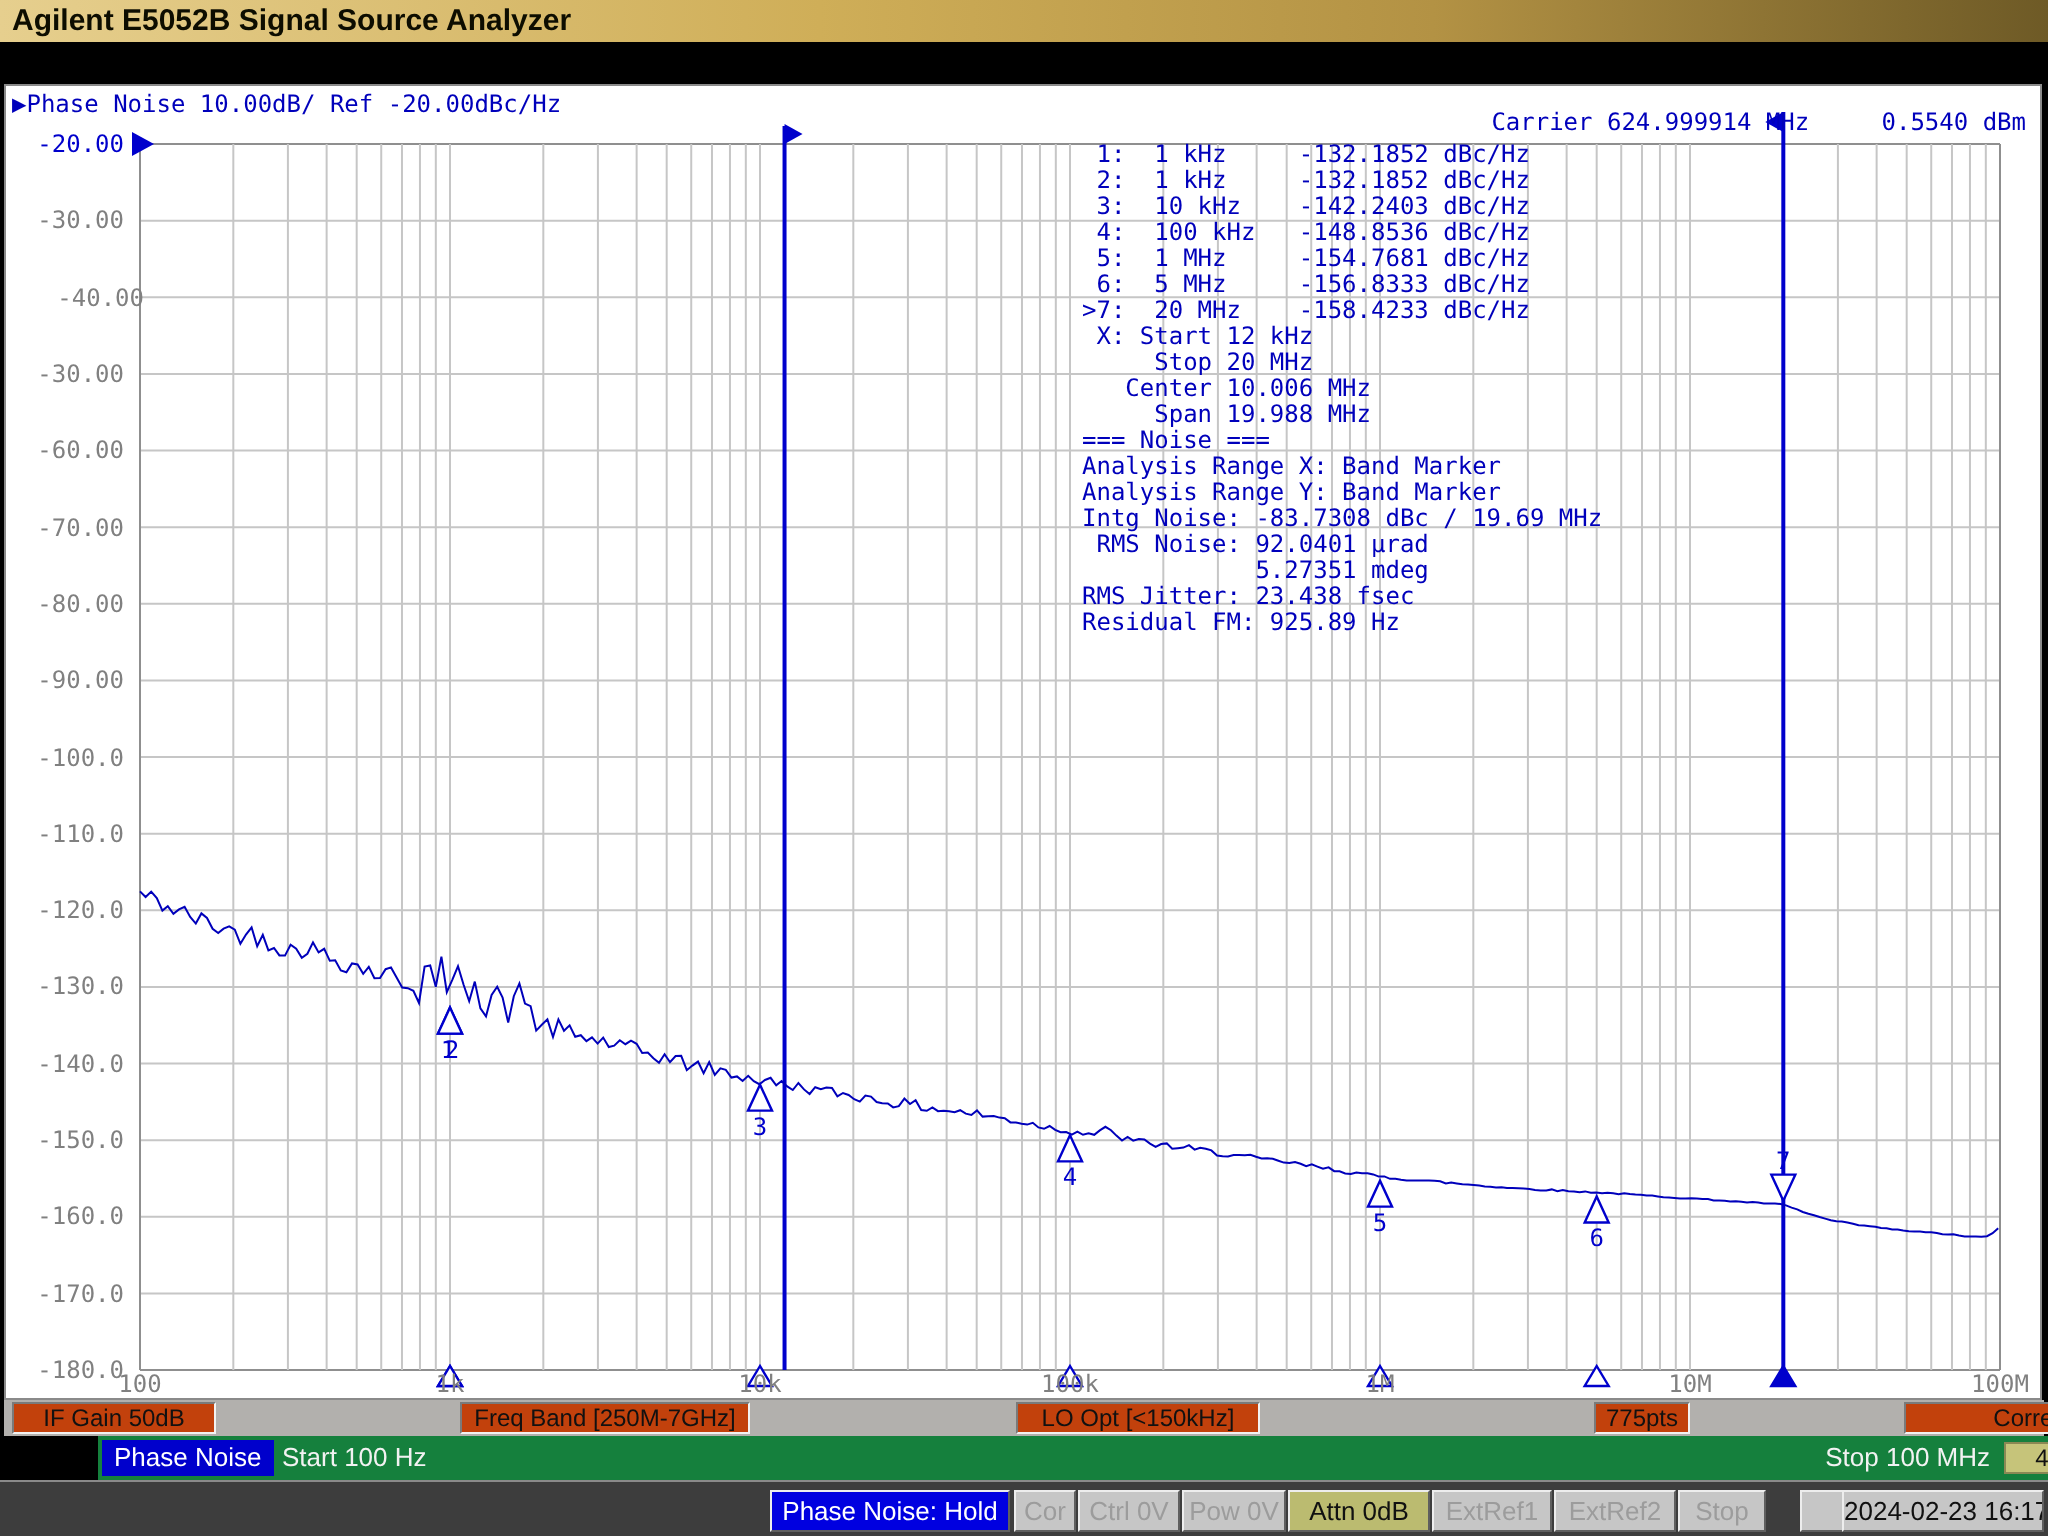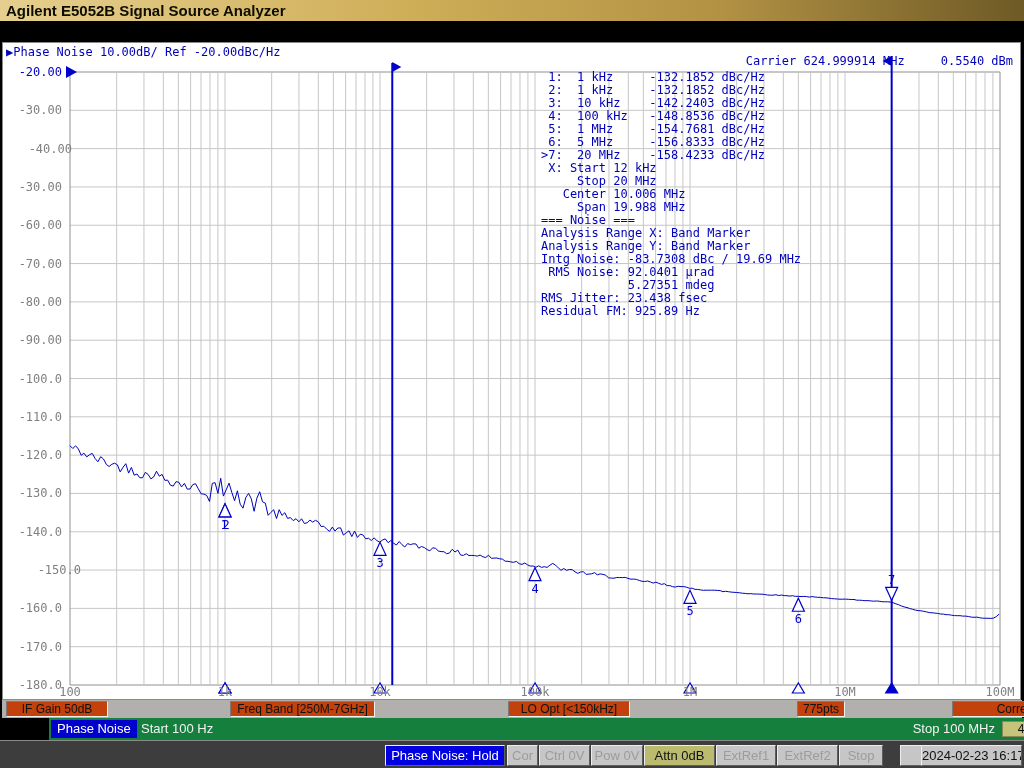--- a/index.html
+++ b/index.html
@@ -193,21 +193,21 @@
       <div class="ytick" style="top: 180.938px;">-30.00</div>
       <div class="ytick" style="top: 219.25px;">-60.00</div>
       <div class="ytick" style="top: 257.562px;">-70.00</div>
       <div class="ytick" style="top: 295.875px;">-80.00</div>
       <div class="ytick" style="top: 334.188px;">-90.00</div>
       <div class="ytick" style="top: 372.5px;">-100.0</div>
       <div class="ytick" style="top: 410.812px;">-110.0</div>
       <div class="ytick" style="top: 449.125px;">-120.0</div>
       <div class="ytick" style="top: 487.438px;">-130.0</div>
       <div class="ytick" style="top: 525.75px;">-140.0</div>
-      <div class="ytick" style="top: 564.062px; margin-left: 19px;">-150.0</div>
+      <div class="ytick" style="top: 564.062px;">-150.0</div>
       <div class="ytick" style="top: 602.375px;">-160.0</div>
       <div class="ytick" style="top: 640.688px;">-170.0</div>
       <div class="ytick" style="top: 679px;">-180.0</div>
     </div>
   <div id="x-labels">
       <div class="xtick" style="left: 35px;">100</div>
       <div class="xtick" style="left: 190px;">1k</div>
       <div class="xtick" style="left: 345px;">10k</div>
       <div class="xtick" style="left: 500px;">100k</div>
       <div class="xtick" style="left: 655px;">1M</div>

